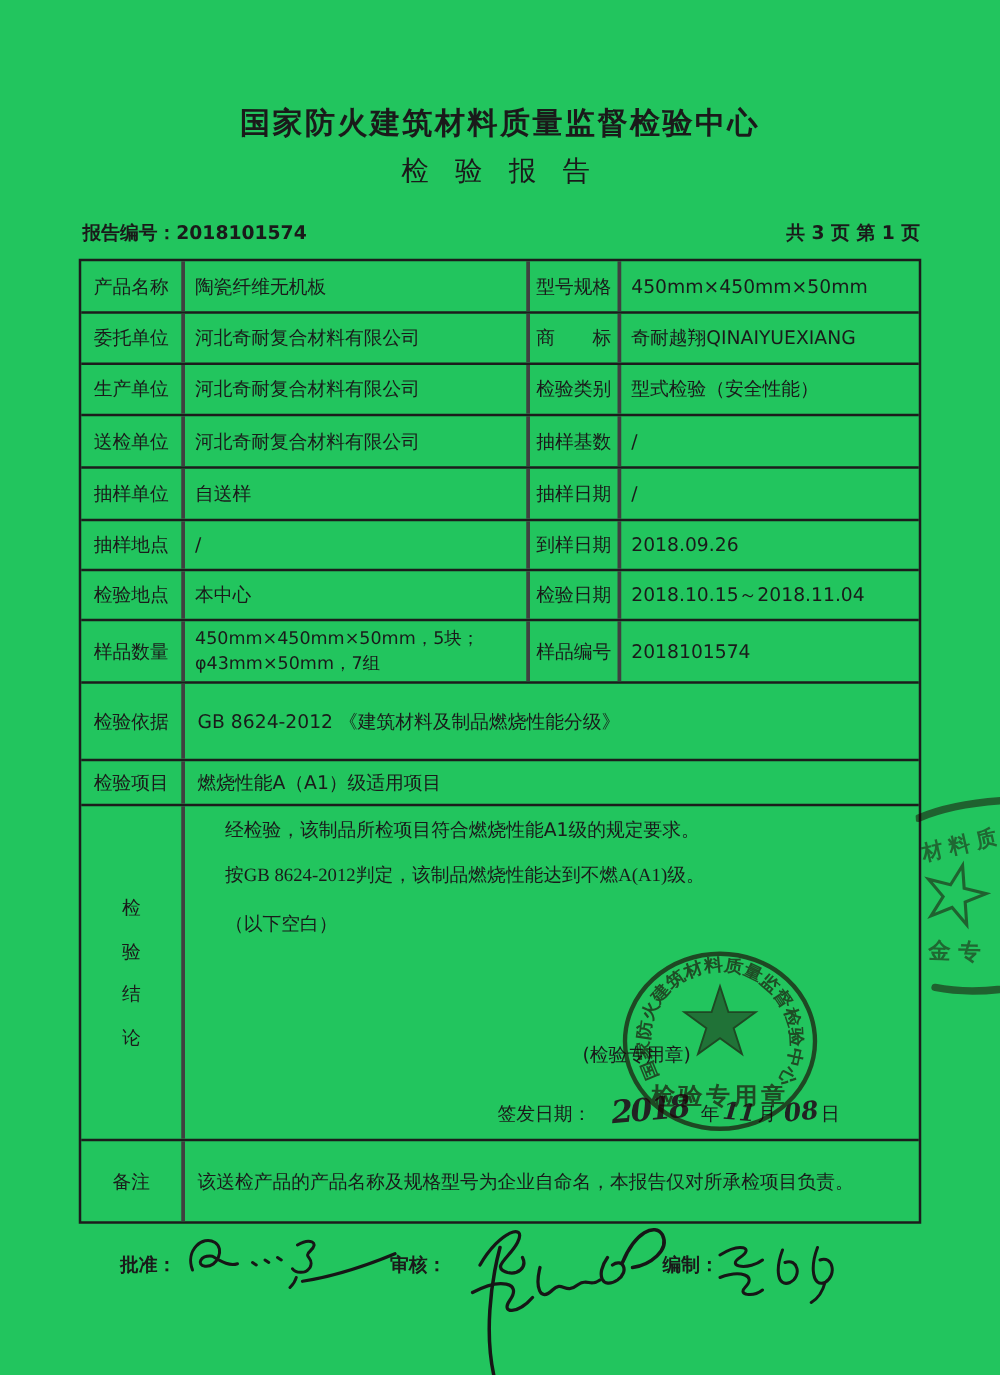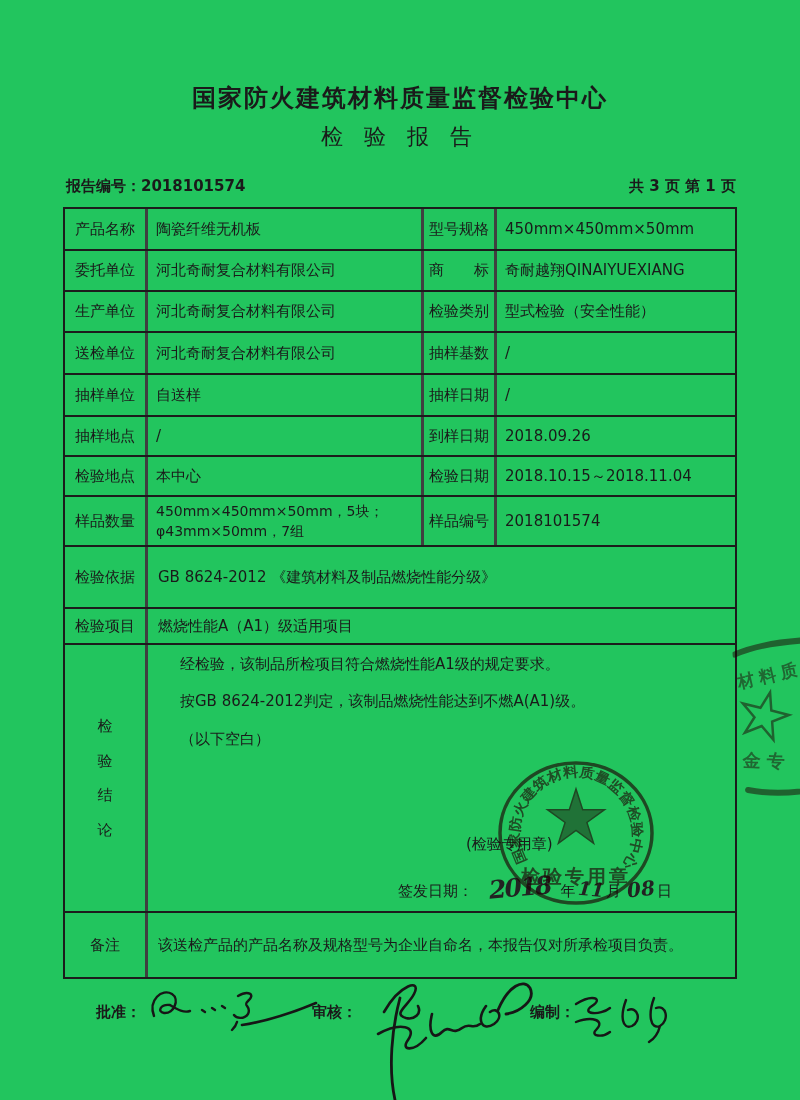--- a/index.html
+++ b/index.html
@@ -34,21 +34,21 @@
   .cell.end { border-right:none; }
   .lab  { width:83px; flex:none; justify-content:center; text-align:center; font-weight:500; }
   .val1 { width:276px; flex:none; padding:2px 8px; }
   .lab2 { width:73px; flex:none; justify-content:center; text-align:center; font-weight:500; white-space:pre; }
   .val2 { flex:1; padding:2px 8px; }
   .valwide { flex:1; padding:2px 10px; }
   .small { font-size:14px; line-height:1.45; }
   .conclusion-lab { white-space:pre-line; line-height:2.3; }
   .conclusion-body { flex:1; display:block; position:relative; padding:8px 14px 0 8px; border-right:none; }
   .conclusion-body p { margin:0 0 14px 0; text-indent:1.6em; font-size:15px; line-height:1.5; }
-  .conclusion-body p.p2 { margin-bottom:16px; }
+  .conclusion-body p.p2 { margin-bottom:16px;font-family:Liberation Serif, serif; }
   .seal-note { position:absolute; left:318px; top:190px; font-size:15px; }
   .issue-line {
     position:absolute; left:250px; top:228px; font-size:15px; font-weight:500;
     display:flex; align-items:baseline; white-space:pre;
   }
   .hw {
     font-family:"DejaVu Serif", serif; font-style:italic; color:#222;
     display:inline-block; font-weight:600;
   }
   .hw.year  { font-size:25px; transform:rotate(-5deg); letter-spacing:-2px; margin:0 10px 0 16px; }

